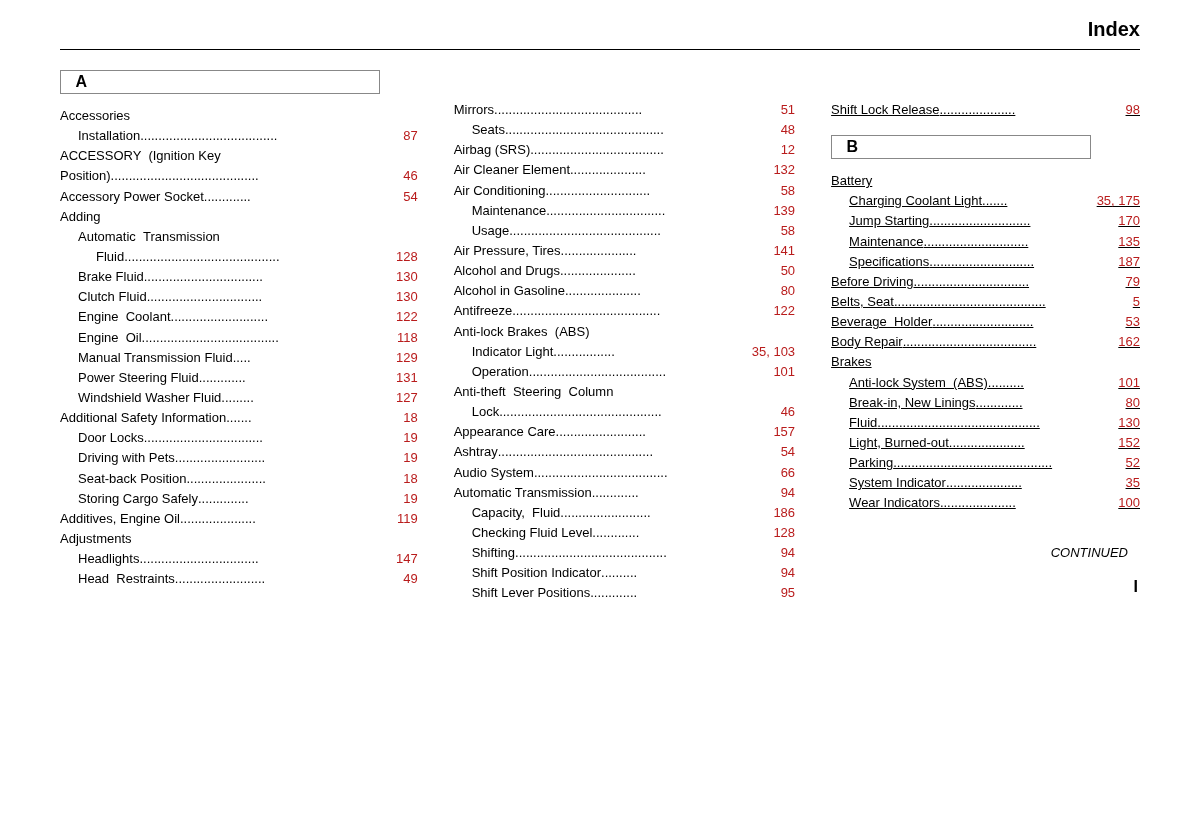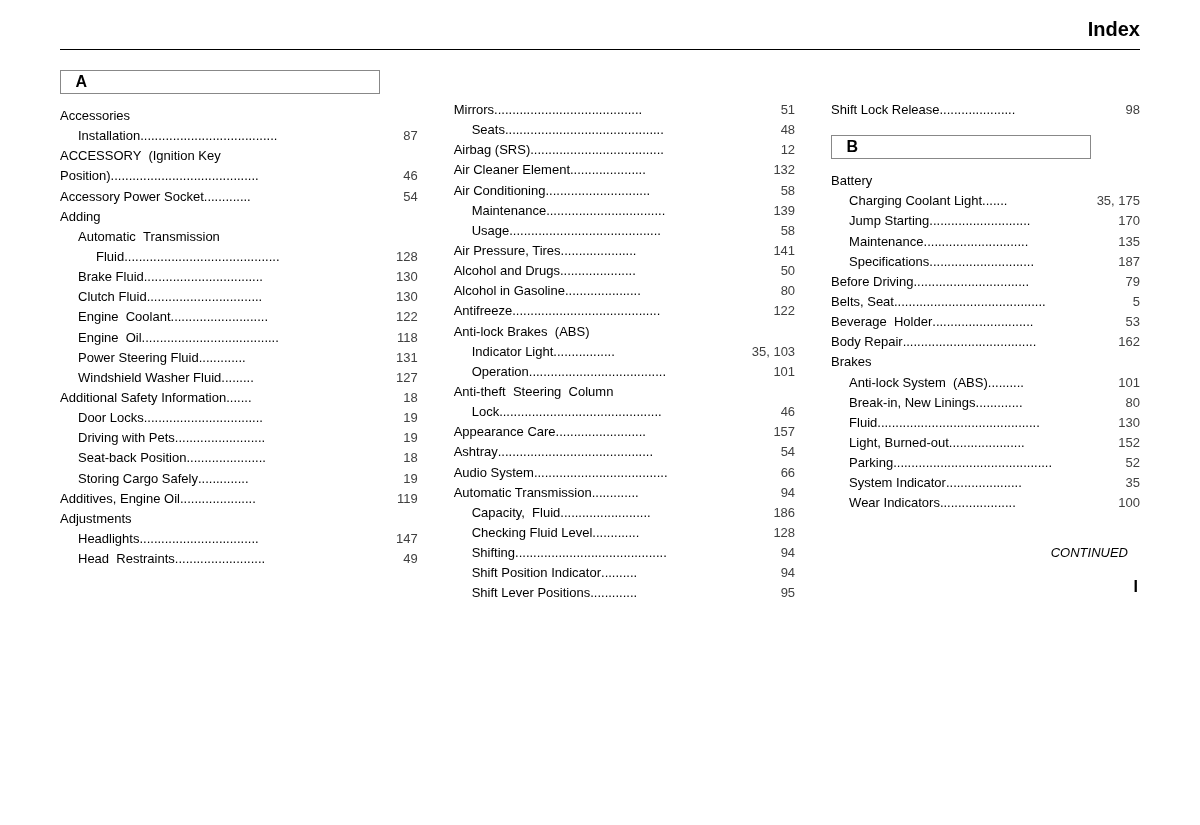--- a/index.html
+++ b/index.html
@@ -110,21 +110,21 @@
 
     .dot-leader {
       flex: 1;
       color: #000;
       overflow: hidden;
       white-space: nowrap;
       font-size: 13px;
     }
 
     .page-num {
-      color: #404040;
+      color: #b91c1c;
       white-space: nowrap;
       padding-left: 4px;
       font-size: 13px;
     }
 
     .indent1 { padding-left: 18px; }
     .indent2 { padding-left: 36px; }
   </style>
 </head>
 <body>
@@ -191,20 +191,25 @@
         <span class="entry-text indent1">Engine &nbsp;Coolant</span>
         <span class="dot-leader">...........................</span>
         <span class="page-num">122</span>
       </div>
       <div class="entry-row">
         <span class="entry-text indent1">Engine &nbsp;Oil</span>
         <span class="dot-leader">......................................</span>
         <span class="page-num">118</span>
       </div>
       <div class="entry-row">
+        <span class="entry-text indent1">Manual Transmission Fluid</span>
+        <span class="dot-leader">.....</span>
+        <span class="page-num">129</span>
+      </div>
+      <div class="entry-row">
         <span class="entry-text indent1">Power Steering Fluid</span>
         <span class="dot-leader">.............</span>
         <span class="page-num">131</span>
       </div>
       <div class="entry-row">
         <span class="entry-text indent1">Windshield Washer Fluid</span>
         <span class="dot-leader">.........</span>
         <span class="page-num">127</span>
       </div>
       <div class="entry-row">
@@ -371,21 +376,21 @@
         <span class="dot-leader">..........</span>
         <span class="page-num">94</span>
       </div>
       <div class="entry-row">
         <span class="entry-text indent1">Shift Lever Positions</span>
         <span class="dot-leader">.............</span>
         <span class="page-num">95</span>
       </div>
     </div>
 
-    <div class="column" style="flex: 0.95;">
+    <div class="column" style="flex: 0.95; text-decoration: underline;">
       <br><br>
       
       <div class="entry-row">
         <span class="entry-text">Shift Lock Release</span>
         <span class="dot-leader">.....................</span>
         <span class="page-num">98</span>
       </div>
 
       <br>
       

